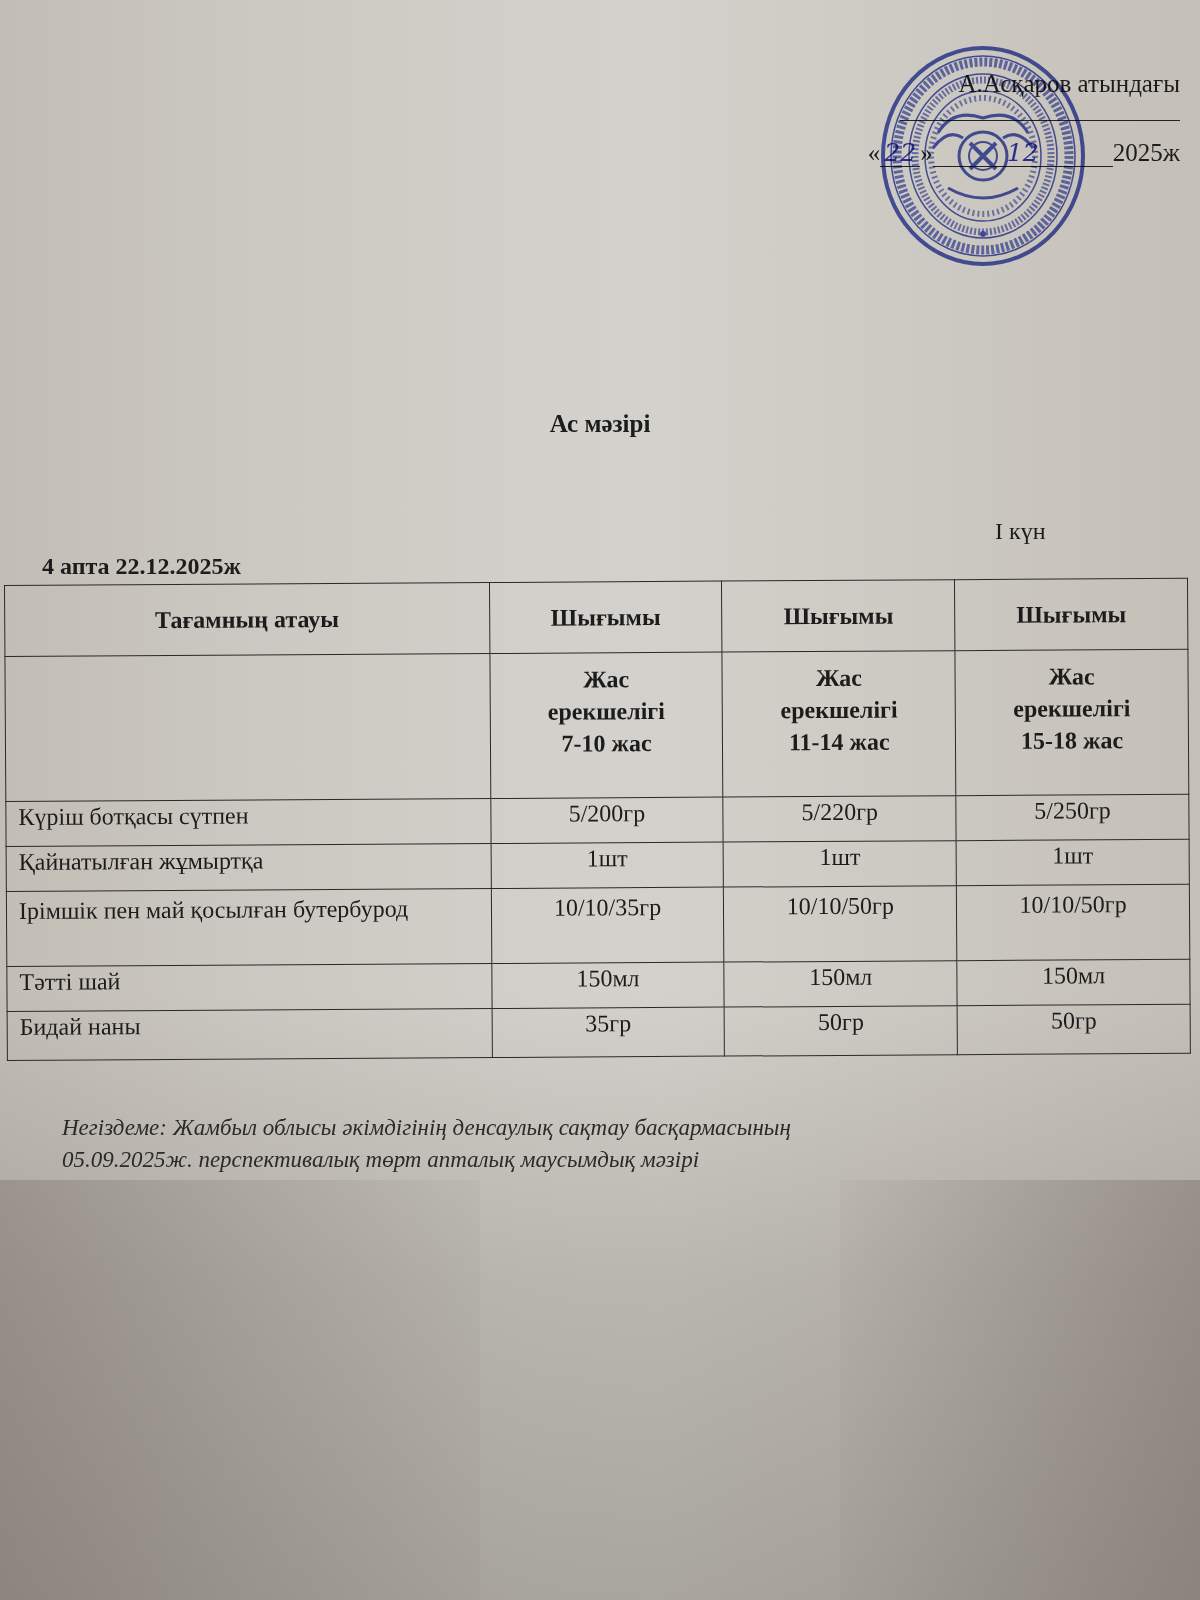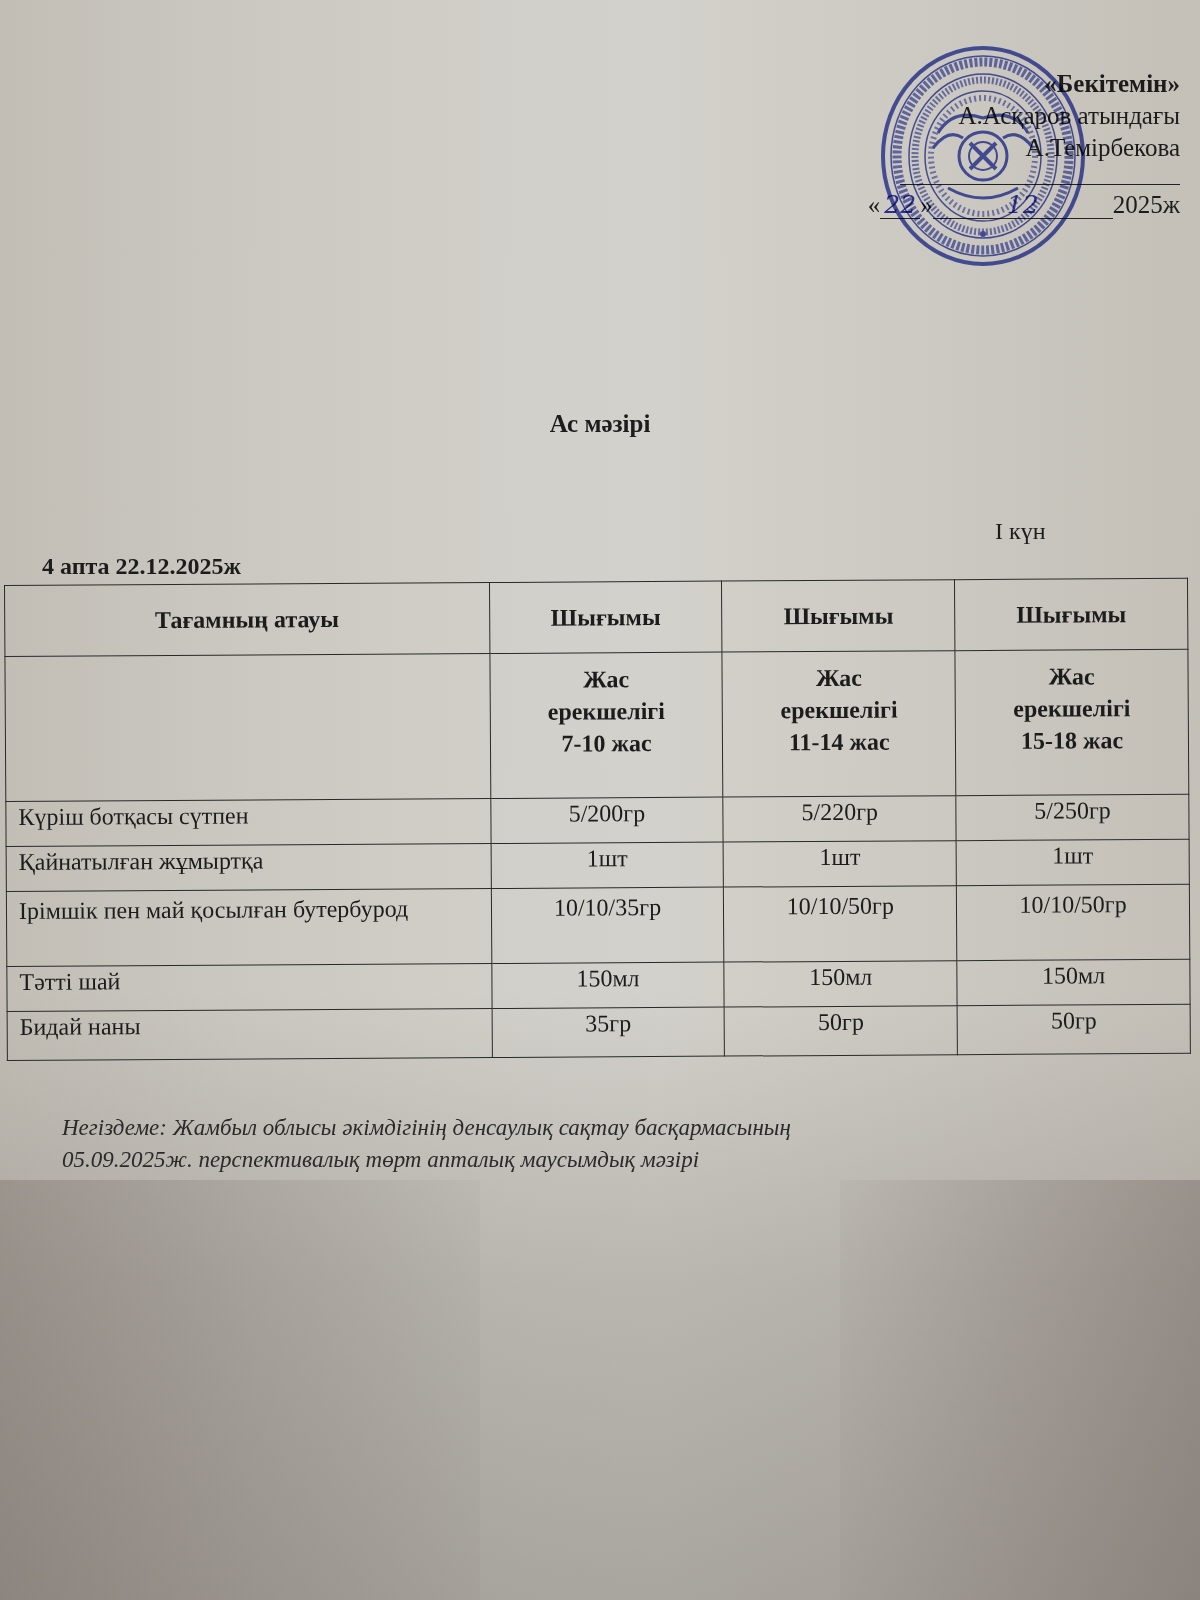--- a/index.html
+++ b/index.html
@@ -42,21 +42,21 @@
     .approval .approve-title { font-weight: bold; }
     .approval .sign-line {
       display: block;
       margin-left: auto;
       margin-top: 8px;
       width: 280px;
       border-bottom: 1.5px solid #222;
       height: 12px;
     }
     .approval .date-line {
-      margin-top: 4px;
+      margin-top: 16px;
     }
     .approval .date-line .u {
       display: inline-block;
       border-bottom: 1.5px solid #222;
       font-family: "DejaVu Serif", serif;
       font-style: italic;
       color: #2b2f8a;
       text-align: center;
       line-height: 26px;
     }
@@ -152,23 +152,21 @@
       color: #2a2a2a;
     }
   </style>
 </head>
 <body>
 
 <div class="shade-left"></div>
 <div class="shade-right"></div>
 
 <div class="approval">
-  <div class="approve-title">«Бекітемін»</div>
   <div>А.Асқаров атындағы</div>
-  <div>А.Темірбекова</div>
   <span class="sign-line"></span>
   <div class="date-line">
     <span>«</span><span class="u" style="width:40px">22</span><span>»</span><span class="u" style="width:180px">12</span><span>2025ж</span>
   </div>
 </div>
 
 <svg class="stamp" viewBox="0 0 210 230">
   <g fill="none" stroke="#2d3bb0">
     <ellipse cx="105" cy="118" rx="100" ry="108" stroke-width="4"></ellipse>
     <ellipse cx="105" cy="118" rx="92" ry="100" stroke-width="1.5"></ellipse>

